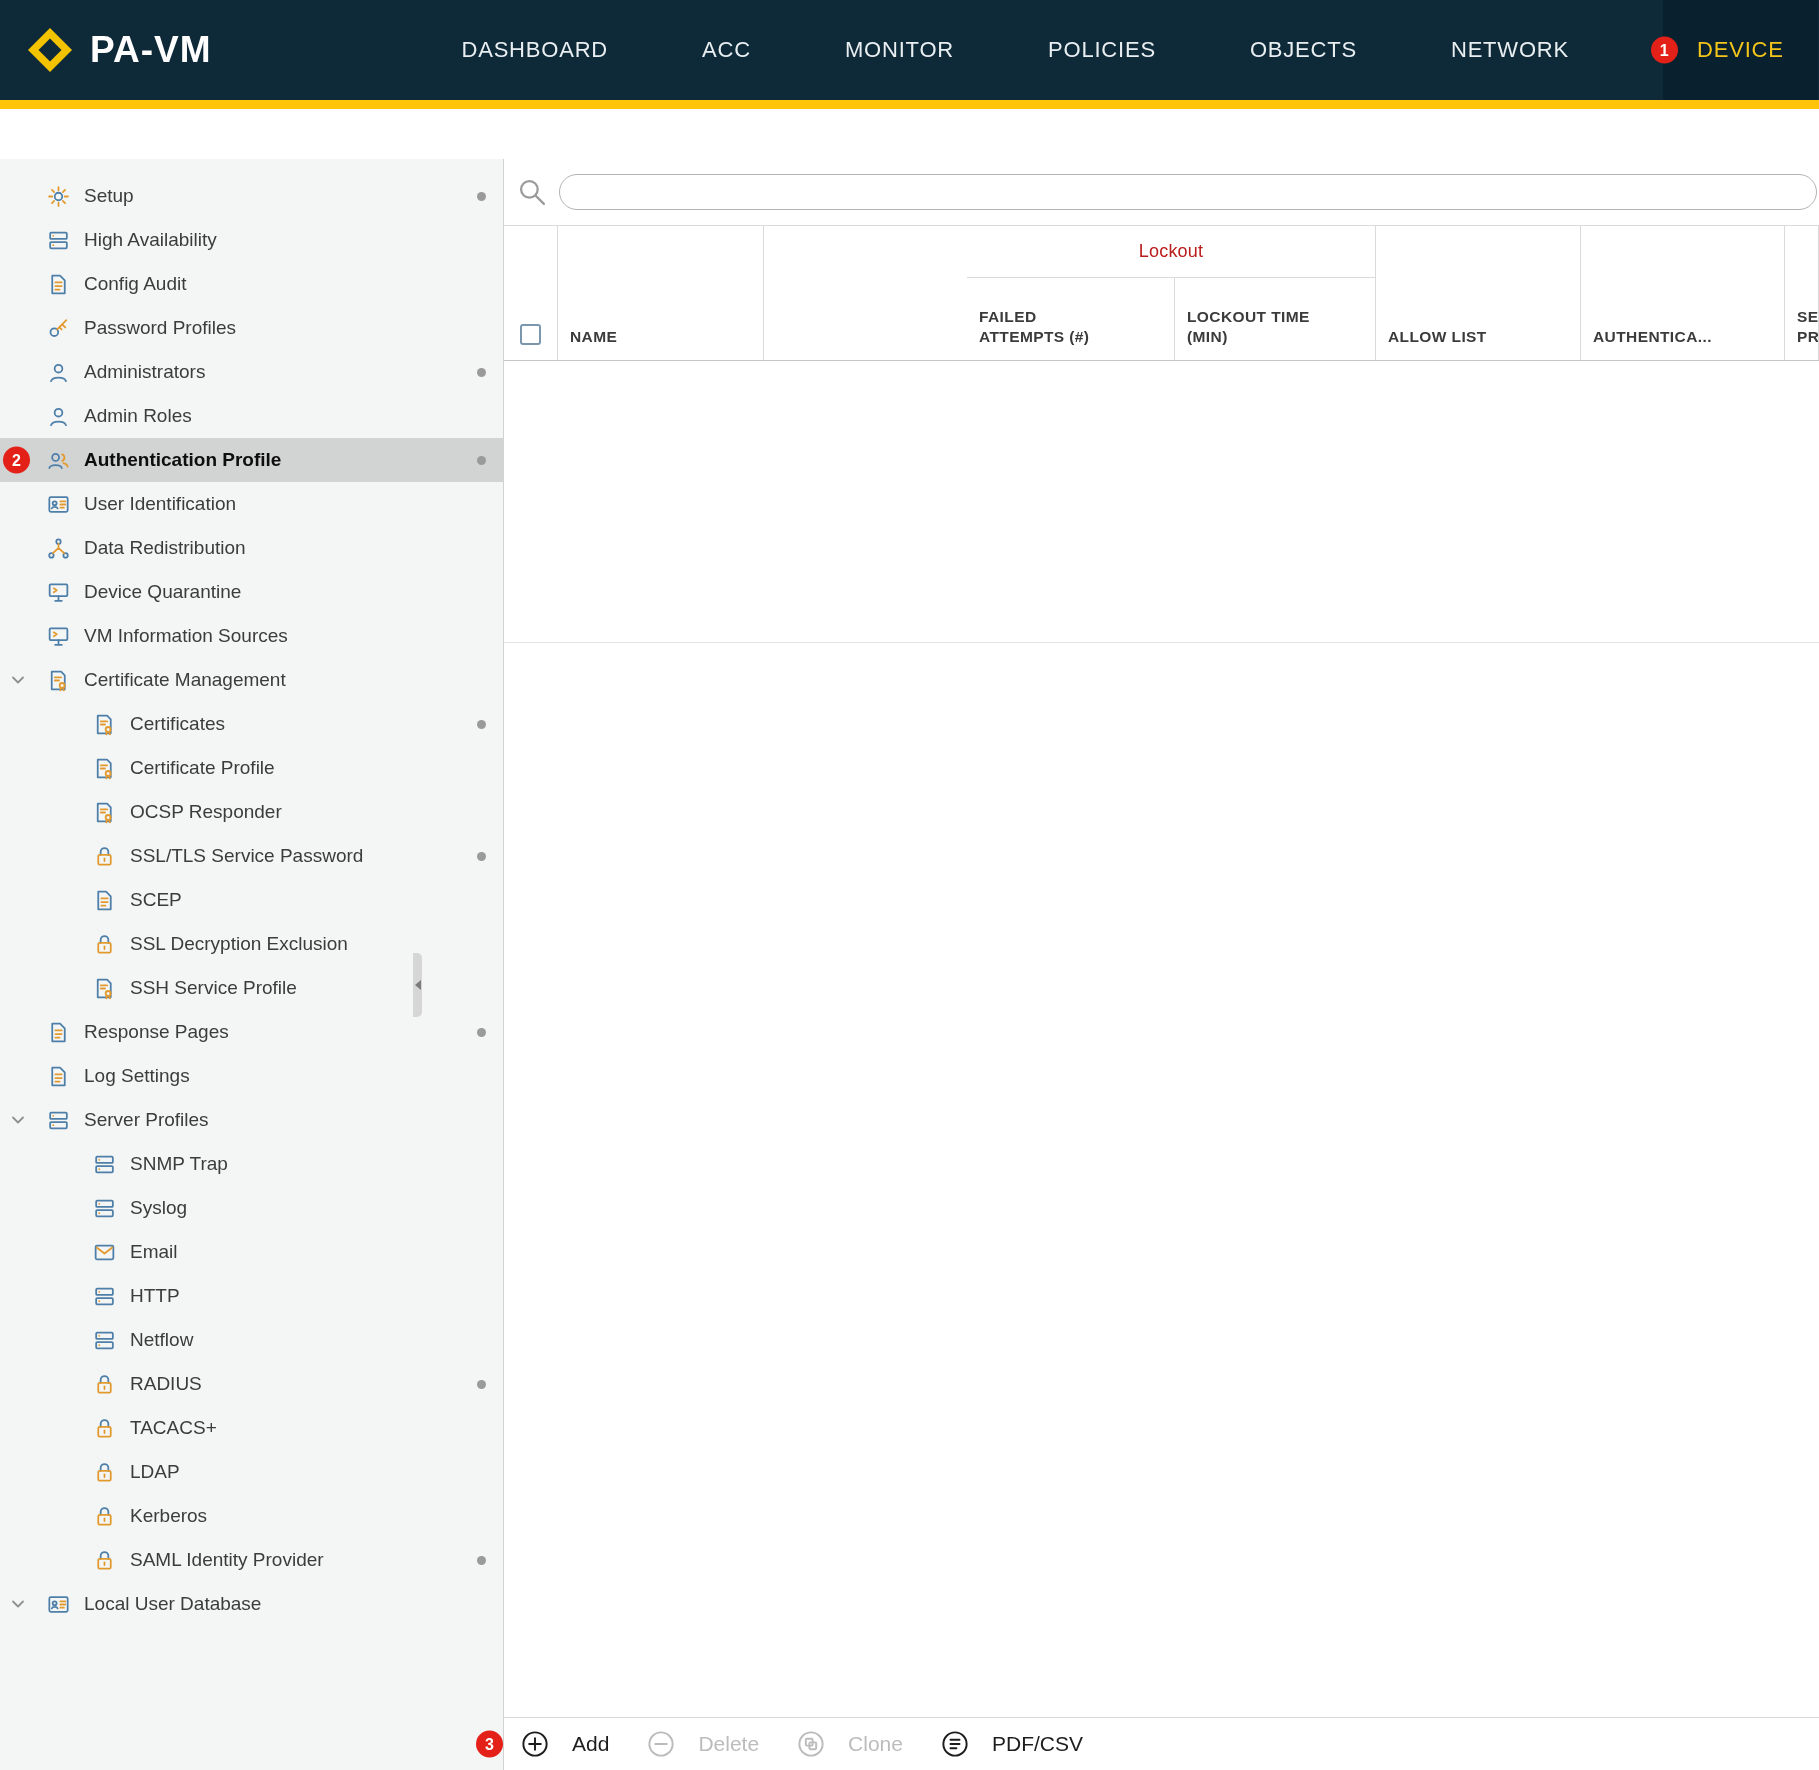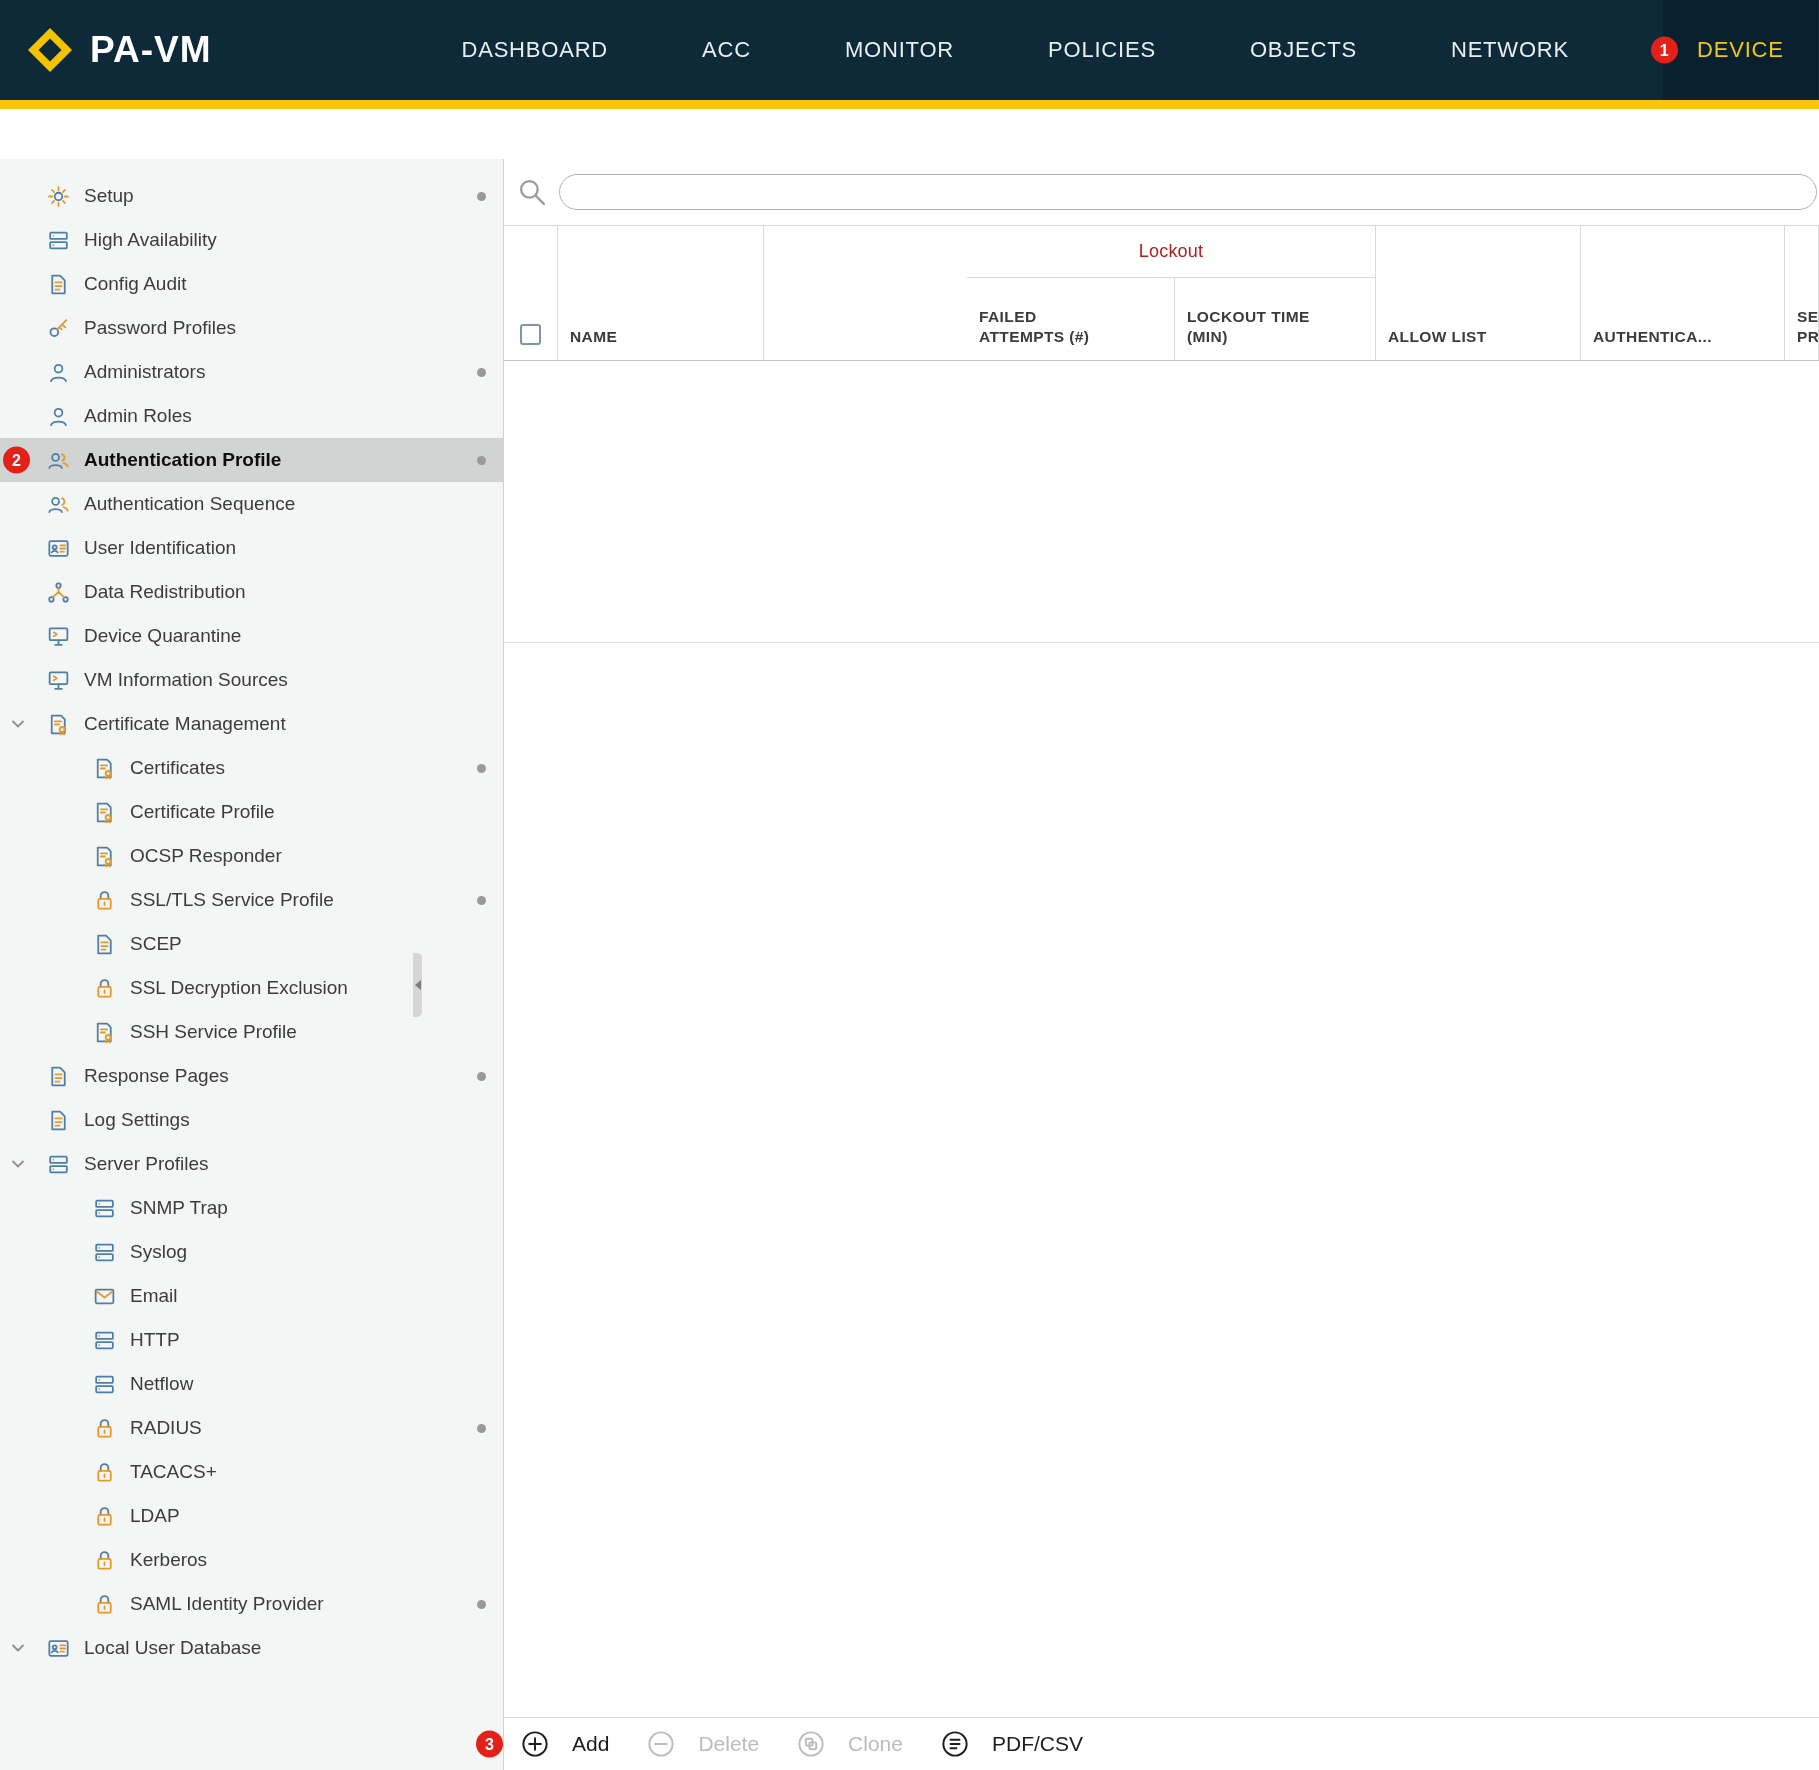--- a/index.html
+++ b/index.html
@@ -179,30 +179,20 @@
               <path class="o" d="M15.4 6.1a3.3 3.3 0 0 1 .2 6.2M16.8 14.6c2.2.6 3.6 1.7 4 3.3"></path>
             </svg>
           </span>
           <span class="sb-label">Authentication Profile</span>
           <span class="dot"></span>
           <span class="anno-badge sb-badge">2</span>
         </div>
         <div class="sb-row">
           <span class="icn">
             <svg viewBox="0 0 24 24">
-              <circle cx="9.2" cy="9" r="3.3"></circle>
-              <path d="M3.2 19.3c1-3.7 11-3.7 12 0"></path>
-              <path class="o" d="M15.4 6.1a3.3 3.3 0 0 1 .2 6.2M16.8 14.6c2.2.6 3.6 1.7 4 3.3"></path>
-            </svg>
-          </span>
-          <span class="sb-label">Authentication Sequence</span>
-        </div>
-        <div class="sb-row">
-          <span class="icn">
-            <svg viewBox="0 0 24 24">
               <rect x="3.2" y="5" width="17.6" height="14" rx="1.4"></rect>
               <circle cx="8.3" cy="10.8" r="1.9"></circle>
               <path d="M5.5 15.8c.7-1.9 5-1.9 5.7 0"></path>
               <path class="o" d="M13.8 9h4.7M13.8 12h4.7M13.8 15h3.4"></path>
             </svg>
           </span>
           <span class="sb-label">User Identification</span>
         </div>
         <div class="sb-row">
           <span class="icn">
@@ -284,21 +274,21 @@
           <span class="sb-label">OCSP Responder</span>
         </div>
         <div class="sb-row lvl1">
           <span class="icn">
             <svg viewBox="0 0 24 24">
               <path d="M8.3 10.5V7.6a3.7 3.7 0 0 1 7.4 0v2.9"></path>
               <rect class="o" x="6" y="10.5" width="12" height="9.3" rx="1.4"></rect>
               <path class="o" d="M12 13.8v2.6"></path>
             </svg>
           </span>
-          <span class="sb-label">SSL/TLS Service Profile</span>
+          <span class="sb-label">SSL/TLS Service Password</span>
           <span class="dot"></span>
         </div>
         <div class="sb-row lvl1">
           <span class="icn">
             <svg viewBox="0 0 24 24">
               <path d="M6 3.5h7.5L18 8v12.5H6z"></path>
               <path class="o" d="M9 10h6M9 13.5h6M9 17h4"></path>
             </svg>
           </span>
           <span class="sb-label">SCEP</span>

